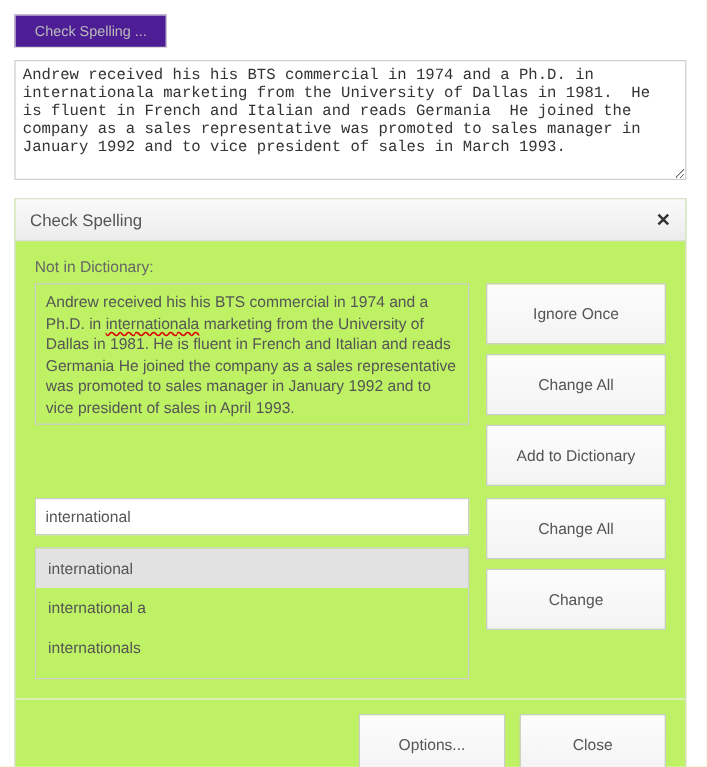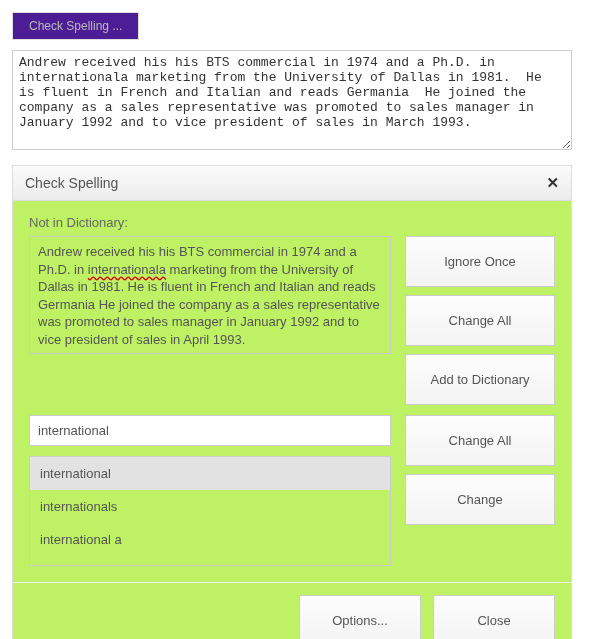--- a/index.html
+++ b/index.html
@@ -160,22 +160,22 @@
         <div class="btn">Change All</div>
         <div class="btn">Add to Dictionary</div>
       </div>
     </div>
 
     <div class="row">
       <div class="left">
         <input class="input-line" value="international" style="">
         <div class="sugg-list">
           <div class="sugg-item selected">international</div>
+          <div class="sugg-item">international a</div>
           <div class="sugg-item">internationals</div>
-          <div class="sugg-item">international a</div>
         </div>
       </div>
       <div class="right">
         <div class="btn">Change All</div>
         <div class="btn">Change</div>
       </div>
     </div>
 
   </div>
   <div class="dlg-footer">

